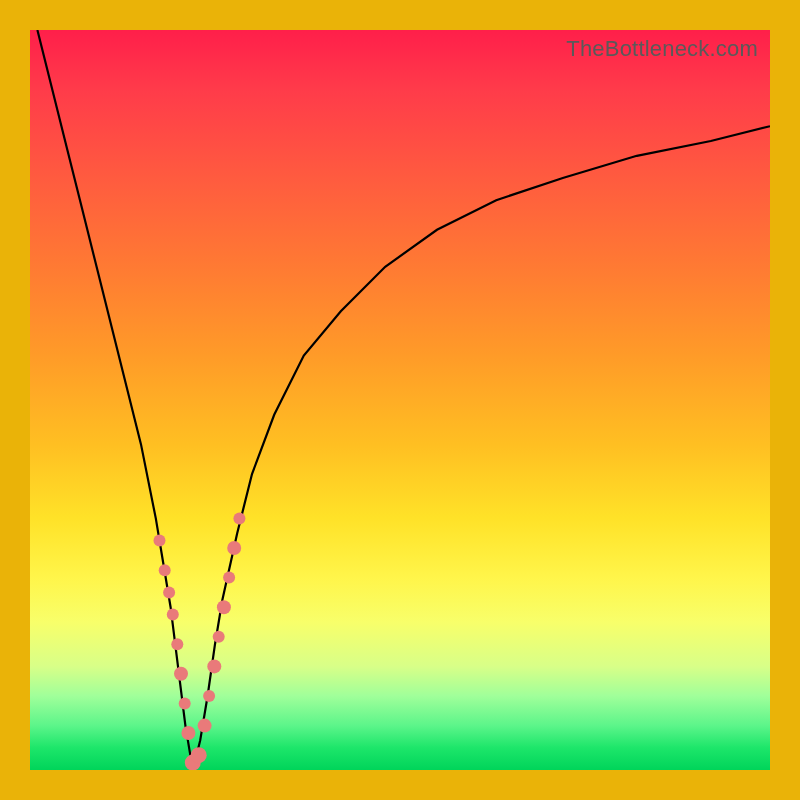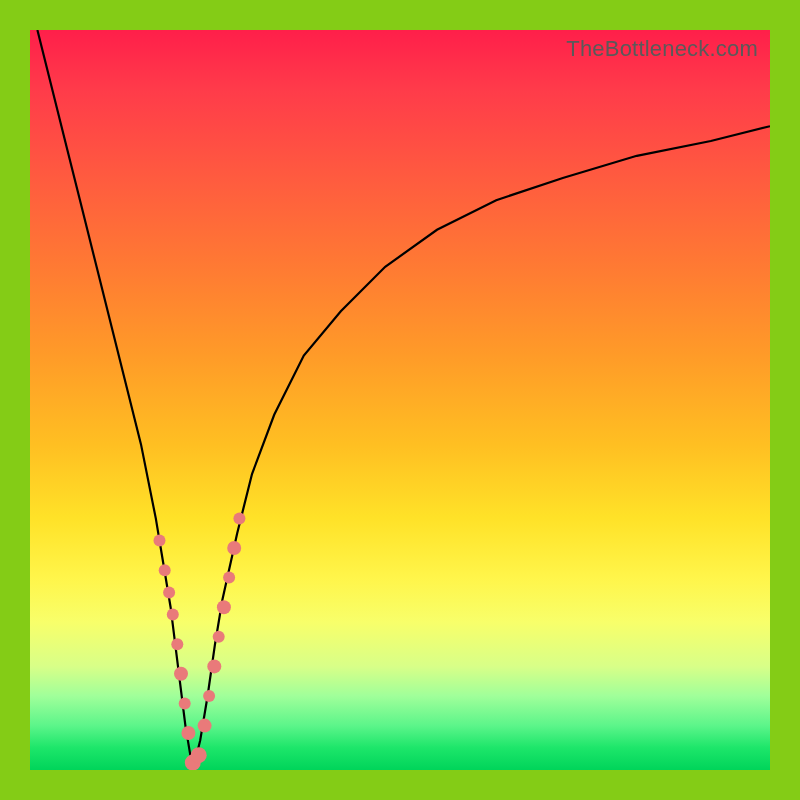--- a/index.html
+++ b/index.html
@@ -8,21 +8,21 @@
     width: 800px;
     height: 800px;
     overflow: hidden;
     background: #000;
     font-family: Arial, Helvetica, sans-serif;
   }
   .frame {
     position: relative;
     width: 800px;
     height: 800px;
-    background: #84cc16;
+    background: #eab308;
   }
   .plot {
     position: absolute;
     left: 30px;
     top: 30px;
     width: 740px;
     height: 740px;
     
     background: linear-gradient(to bottom,
       #ff1f4a 0%,

